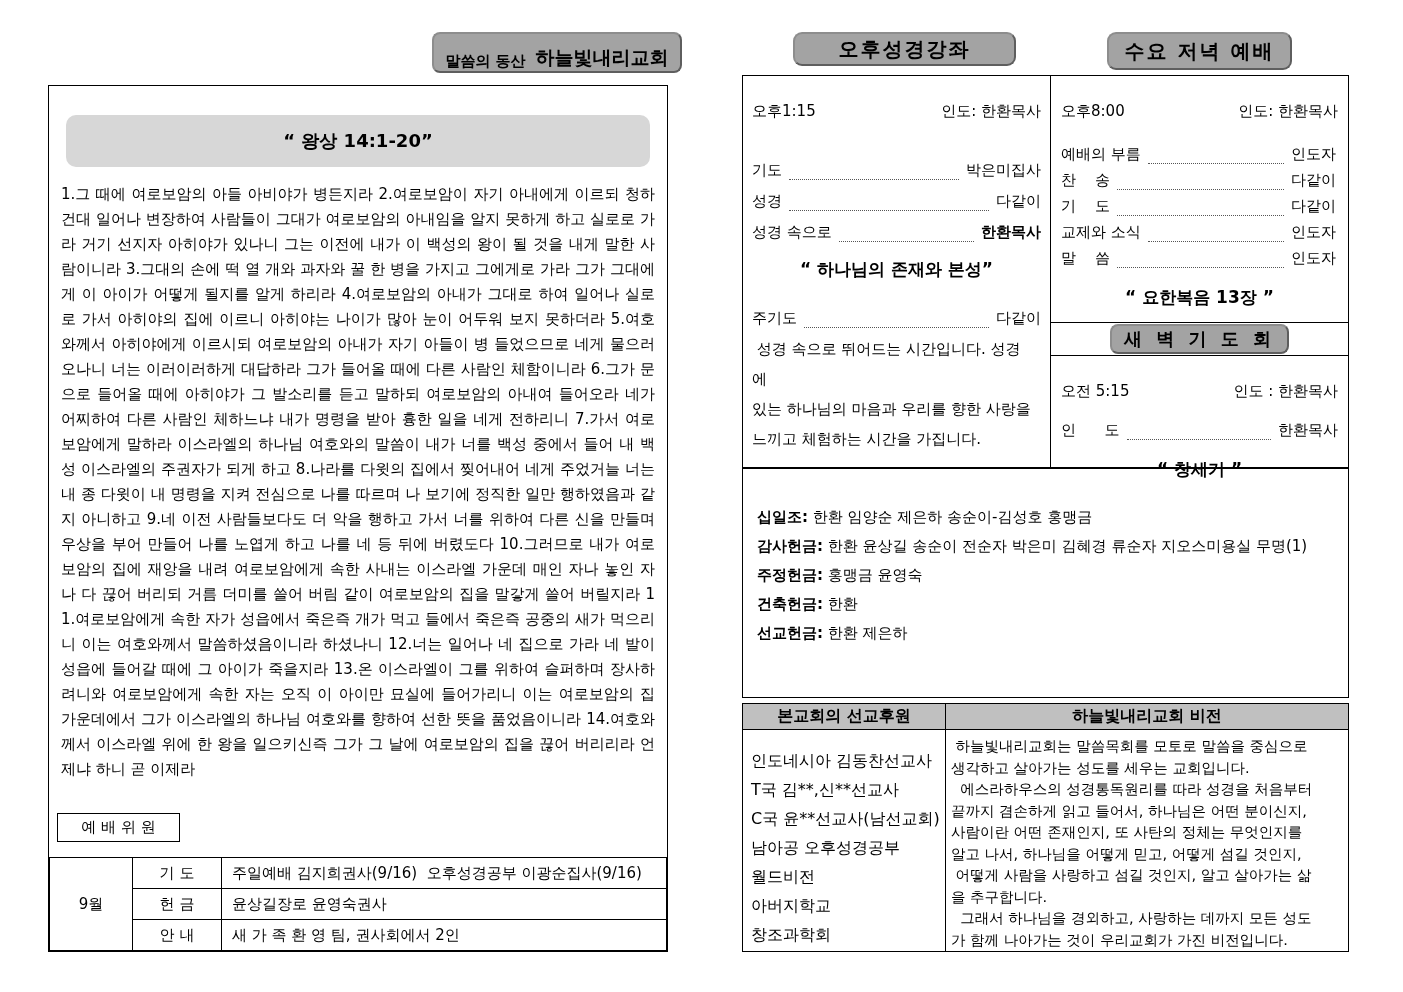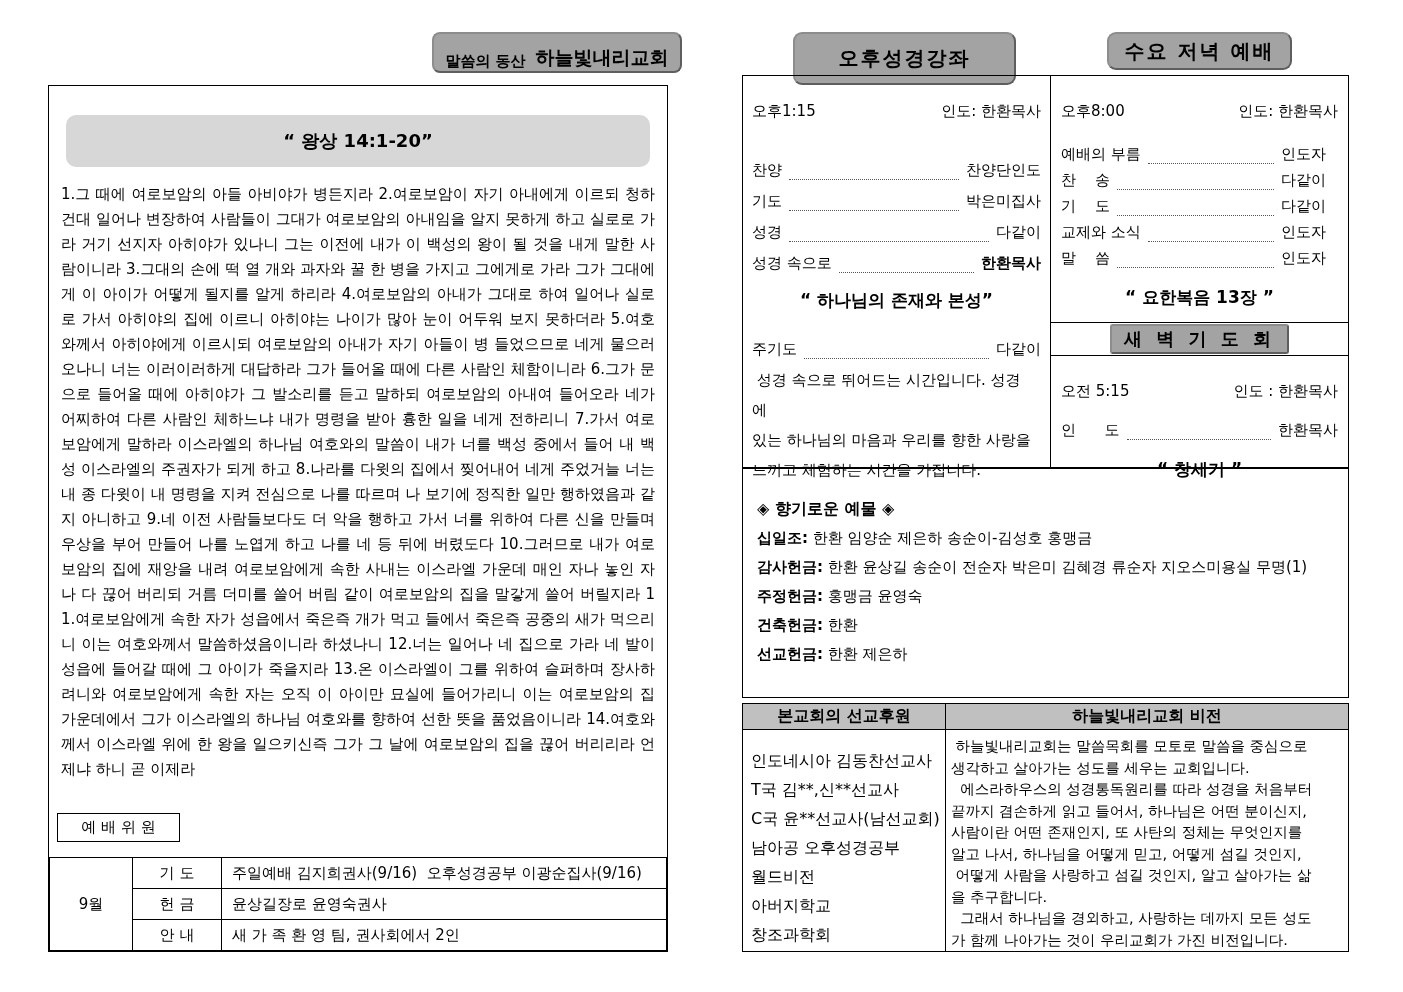--- a/index.html
+++ b/index.html
@@ -69,31 +69,31 @@
   .col-left .time-row { margin-top:26px; }
   .col-left .sch-rows { margin-top:28px; }
   .col-left .sch-row { height:31px; }
   .col-left .sermon-title { margin-top:16px; }
   .col-left .lords-prayer { margin-top:16px; height:31px; }
   .desc {
     margin:6px 8px 0 0; font-size:15px; line-height:30px; white-space:pre-wrap;
   }
 
   .col-right .time-row { margin:26px 10px 0 10px; }
-  .col-right .sch-rows { margin:17px 22px 0 10px; }
+  .col-right .sch-rows { margin:17px 12px 0 10px; }
   .col-right .sch-row { height:26px; }
   .col-right .sermon-title { margin-top:18px; }
 
   .dawn-header-row {
     margin-top:13px; height:34px; border-top:1px solid #000; border-bottom:1px solid #000;
     display:flex; align-items:center; justify-content:center;
   }
   .dawn-badge {
     background:#a3a3a3; border:2px solid #8d8d8d;
-    border-right-color:#5e5e5e; border-bottom-color:#5e5e5e; border-radius:3px;
+    border-right-color:#5e5e5e; border-bottom-color:#5e5e5e; border-radius:8px;
     font-weight:bold; font-size:18px; letter-spacing:4px; padding:1px 12px; white-space:pre;
   }
   .dawn-time { margin:10px 10px 0 10px; }
   .dawn-row { margin:13px 10px 0 10px; height:26px; }
   .dawn-title { margin-top:0; }
 
   .offering-box {
     position:absolute; left:742px; top:468px; width:607px; height:230px;
     border:1px solid #000; padding:30px 14px 0 14px;
   }
@@ -144,36 +144,31 @@
       </tr>
       <tr>
         <td class="c-label">안 내</td>
         <td class="c-value">새 가 족 환 영 팀, 권사회에서 2인</td>
       </tr>
     </tbody>
       </table>
   </div>
 </div>
 
-<div class="badge" style="left:793px; top:32px; width:223px; height:53px;">오후성경강좌</div>
+<div class="badge" style="left:793px; top:32px; width:223px; height:34px;">오후성경강좌</div>
 <div class="badge" style="left:1107px; top:32px; width:185px; height:38px;">수요 저녁 예배</div>
 
 <div class="top-section">
 
   <div class="col-left">
     <div class="time-row">
       <span>오후1:15</span>
       <span>인도: 한환목사</span>
     </div>
     <div class="sch-rows">
-      <div class="sch-row">
-        <span class="sch-label">찬양</span>
-        <span class="dots"></span>
-        <span class="sch-value">찬양단인도</span>
-      </div>
       <div class="sch-row">
         <span class="sch-label">기도</span>
         <span class="dots"></span>
         <span class="sch-value">박은미집사</span>
       </div>
       <div class="sch-row">
         <span class="sch-label">성경</span>
         <span class="dots"></span>
         <span class="sch-value">다같이</span>
       </div>
@@ -238,21 +233,20 @@
     <div class="sch-row dawn-row">
       <span class="sch-label">인      도</span>
       <span class="dots"></span>
       <span class="sch-value">한환목사</span>
     </div>
     <div class="sermon-title dawn-title">“ 창세기 ”</div>
   </div>
 </div>
 
 <div class="offering-box">
-  <div class="offering-head">◈  향기로운 예물  ◈</div>
   <div class="offering-row">
     <b>십일조:</b>
     <span>한환 임양순 제은하 송순이-김성호 홍맹금</span>
   </div>
   <div class="offering-row">
     <b>감사헌금:</b>
     <span>한환 윤상길 송순이 전순자 박은미 김혜경 류순자 지오스미용실 무명(1)</span>
   </div>
   <div class="offering-row">
     <b>주정헌금:</b>

